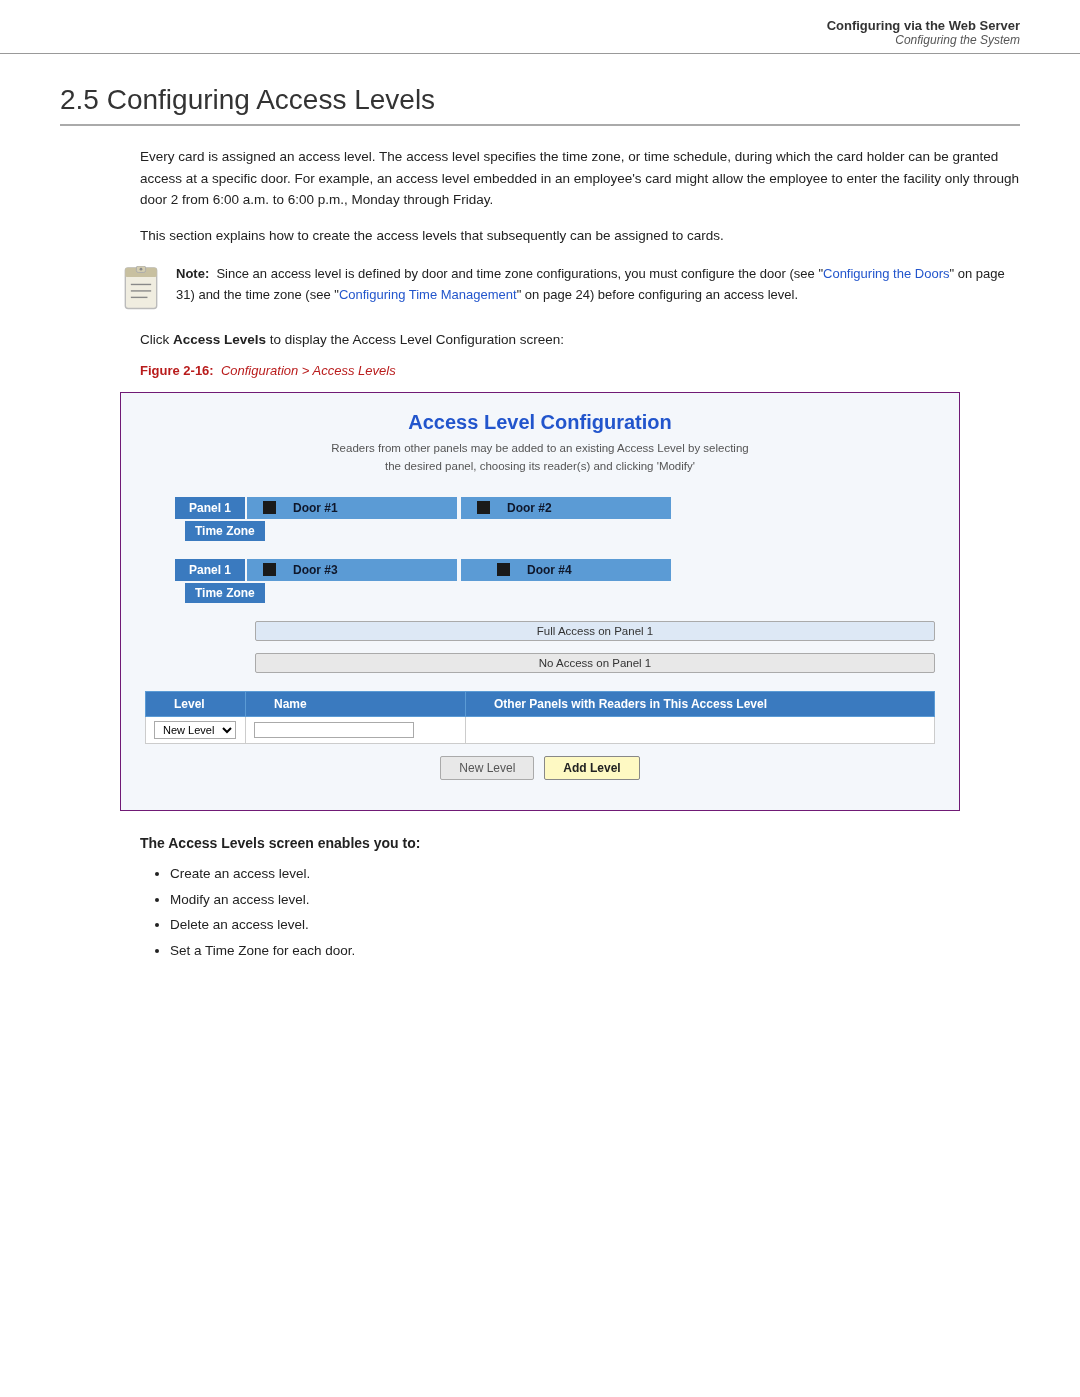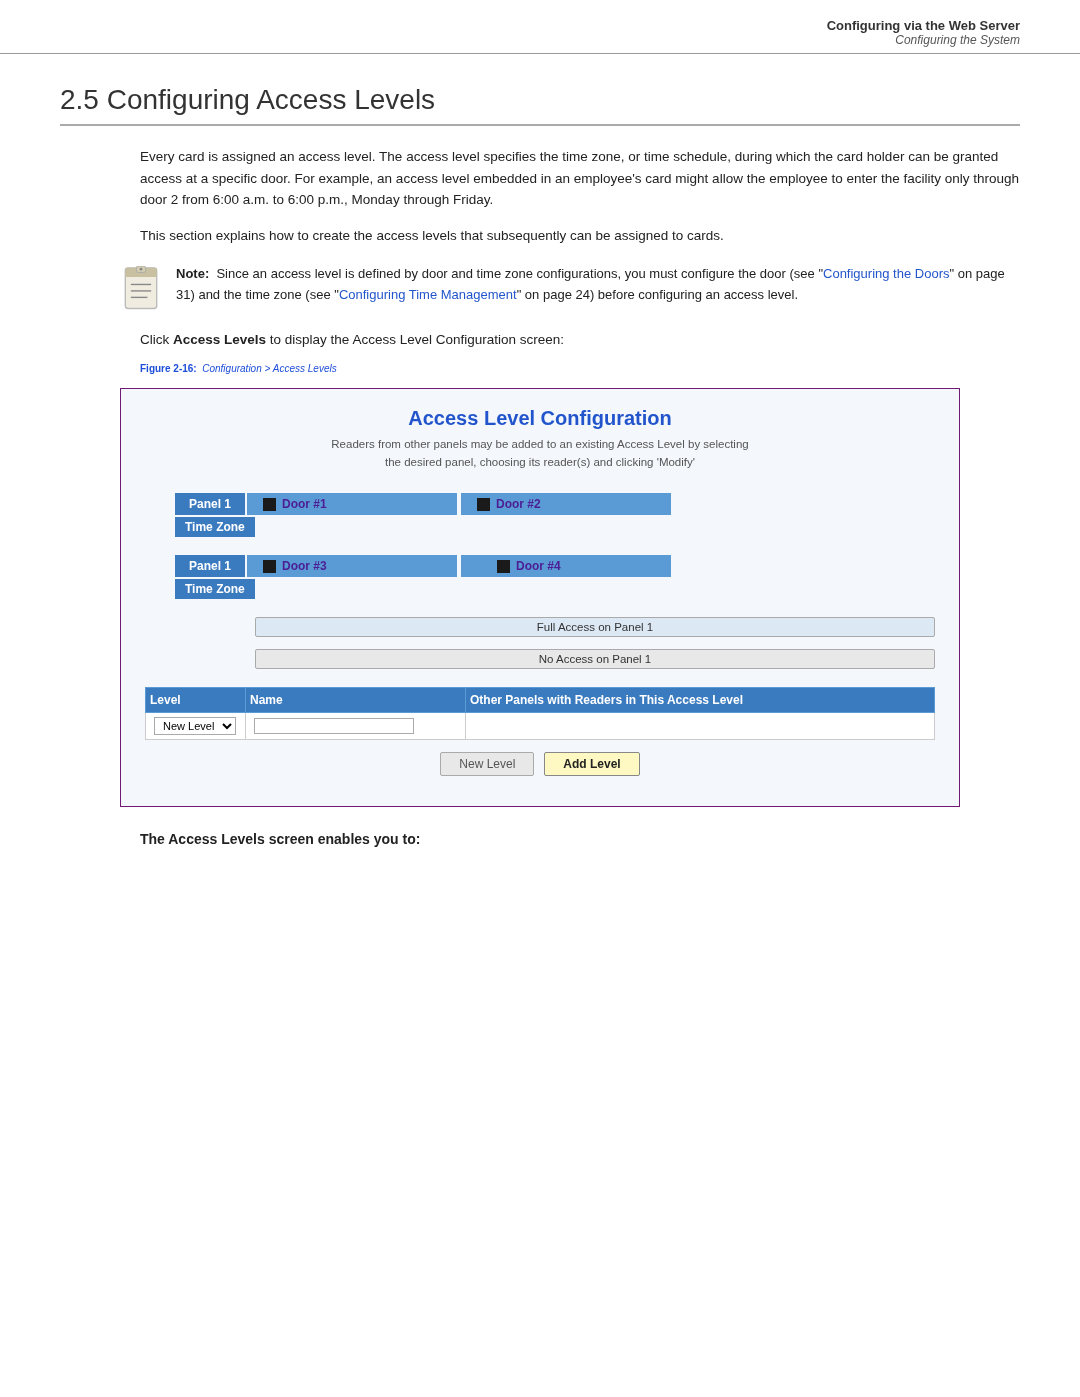--- a/index.html
+++ b/index.html
@@ -91,25 +91,25 @@
 
     .click-instruction {
       font-size: 13.5px;
       margin-left: 80px;
       margin-bottom: 16px;
       color: #222;
     }
 
     
     .figure-caption {
-      font-size: 10px;
+      font-size: 13px;
       font-style: italic;
       margin-left: 80px;
       margin-bottom: 14px;
-      color: #1d4ed8;
+      color: #b91c1c;
     }
     .figure-caption strong {
       font-style: normal;
     }
 
     
     .screenshot-box {
       border: 1px solid #701a75;
       margin: 0 60px 24px 60px;
       background: #f4f7fb;
@@ -146,41 +146,41 @@
       font-size: 12px;
       padding: 4px 12px;
       min-width: 70px;
       text-align: center;
       display: flex;
       align-items: center;
       justify-content: center;
     }
     .door-cell {
       background: #5b9bd5;
-      color: #4c1d95;
+      color: #0f172a;
       font-size: 12px;
       font-weight: bold;
       padding: 4px 16px;
       min-width: 210px;
       display: flex;
-      align-items: flex-end;
-      gap: 6px;
+      align-items: flex-start;
+      gap: 17px;
       margin-left: 2px;
     }
     .door-checkbox {
       width: 13px;
       height: 13px;
       background: #1a1a1a;
       display: inline-block;
       flex-shrink: 0;
     }
 
     .timezone-row {
       display: flex;
-      margin-left: 30px;
+      margin-left: 40px;
       margin-bottom: 18px;
     }
     .timezone-label {
       background: #3a7abf;
       color: #fff;
       font-size: 12px;
       font-weight: bold;
       padding: 3px 10px;
       min-width: 70px;
       text-align: center;
@@ -216,21 +216,21 @@
       width: 100%;
       border-collapse: collapse;
       margin-bottom: 12px;
       margin-top: 6px;
     }
     .level-table th {
       background: #3a7abf;
       color: #fff;
       font-size: 12px;
       font-weight: bold;
-      padding: 5px 4px;
+      padding: 5px 28px;
       text-align: left;
       border: 1px solid #5b9bd5;
     }
     .level-table td {
       background: #fff;
       font-size: 12px;
       padding: 4px 8px;
       border: 1px solid #ccc;
     }
     .level-select {
@@ -424,17 +424,23 @@
       </table>
 
       <div class="bottom-buttons">
         <button class="btn-normal">New Level</button>
         <button class="btn-active">Add Level</button>
       </div>
 
     </div>
 
     <p class="section-heading">The Access Levels screen enables you to:</p>
+    <ul class="bullet-list">
+      <li>Create an access level.</li>
+      <li>Modify an access level.</li>
+      <li>Delete an access level.</li>
+      <li>Set a Time Zone for each door.</li>
+    </ul>
 
   </div>
 
 
 </div>
 
 </body></html>

